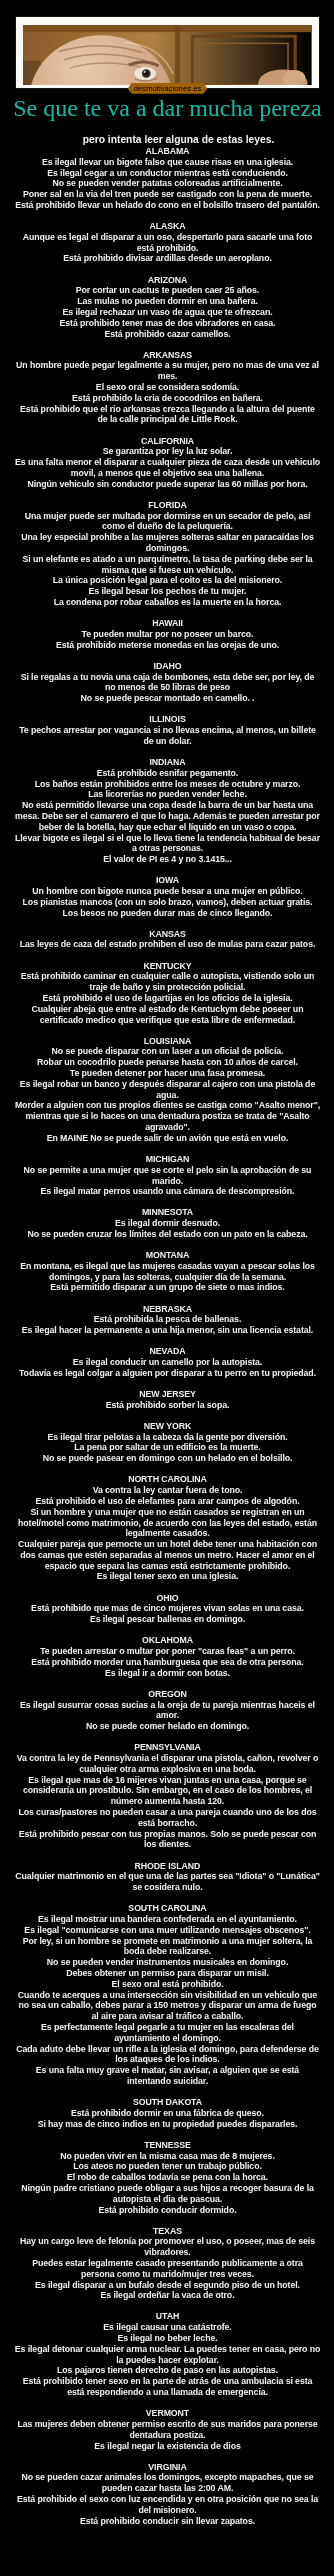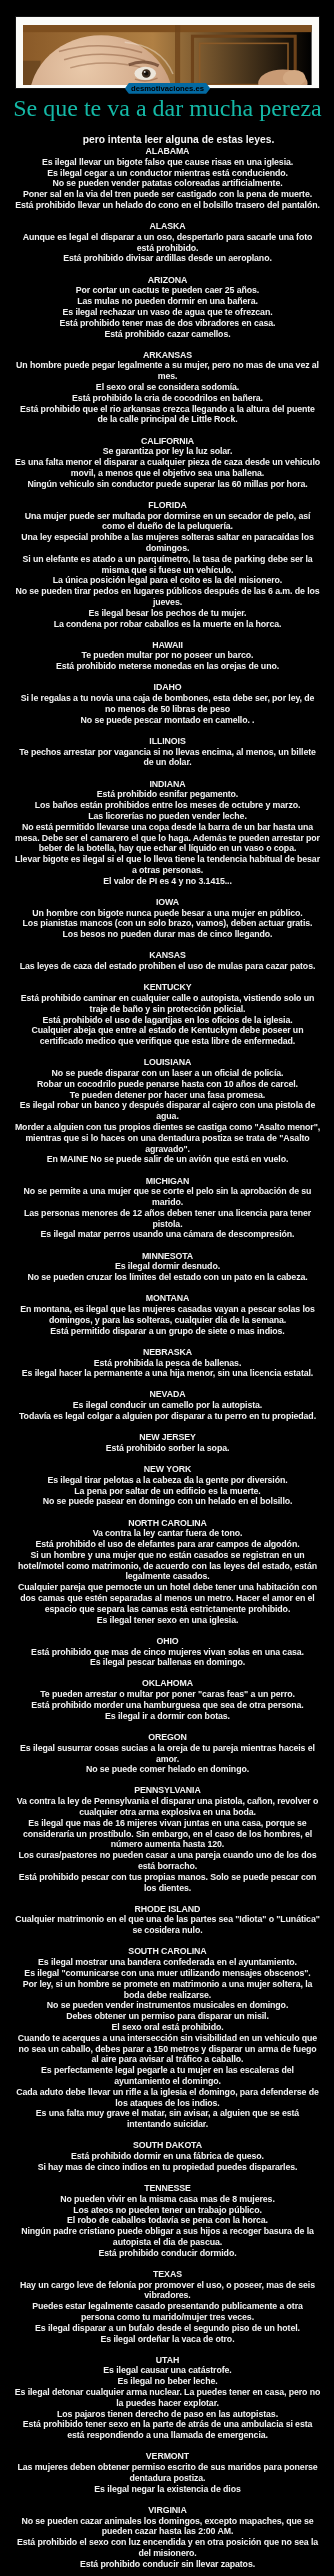--- a/index.html
+++ b/index.html
@@ -7,21 +7,21 @@
           font-family:"Liberation Sans","DejaVu Sans",sans-serif;color:#f2f2f2;}
 
   
   .photo-frame{position:absolute;top:15.5px;left:15px;width:305px;height:73px;
                background:#fbfbf8;border:1px solid #141414;box-sizing:border-box;
                padding:8.2px 7.2px 2.6px 7.2px;}
   .photo{width:100%;height:100%;display:block;}
 
   
   .watermark{position:absolute;top:83px;left:50%;transform:translateX(-50%);
-             background:#0369a1;color:#000;font-weight:700;font-size:7.7px;line-height:9.8px;
+             background:#a16207;color:#000;font-weight:400;font-size:7.7px;line-height:9.8px;
              padding:0.5px 6.2px;white-space:nowrap;
              clip-path:polygon(4.1px 0,calc(100% - 4.1px) 0,100% 50%,calc(100% - 4.1px) 100%,4.1px 100%,0 50%);}
 
   .title{position:absolute;top:95px;left:0;width:100%;text-align:center;margin:0;
          font-family:"Liberation Serif","DejaVu Serif",serif;font-weight:400;
          font-size:24px;line-height:26px;color:#14b8a6;}
   .subtitle{position:absolute;top:123px;left:0;width:100%;text-align:center;margin:11px;
             font-weight:700;font-size:10.3px;line-height:12.4px;color:#f4f4f4;}
 
   
@@ -119,21 +119,20 @@
         <p class="law">Se garantiza por ley la luz solar.</p>
         <p class="law">Es una falta menor el disparar a cualquier pieza de caza desde un vehiculo movil, a menos que el objetivo sea una ballena.</p>
         <p class="law">Ningún vehiculo sin conductor puede superar las 60 millas por hora.</p>
       </section>
       <section class="state">
         <h2 class="state-name">FLORIDA</h2>
         <p class="law">Una mujer puede ser multada por dormirse en un secador de pelo, así como el dueño de la peluquería.</p>
         <p class="law">Una ley especial prohíbe a las mujeres solteras saltar en paracaídas los domingos.</p>
         <p class="law">Si un elefante es atado a un parquímetro, la tasa de parking debe ser la misma que si fuese un vehículo.</p>
         <p class="law">La única posición legal para el coito es la del misionero.</p>
-        <p class="law">No se pueden tirar pedos en lugares públicos después de las 6 a.m. de los jueves.</p>
         <p class="law">Es ilegal besar los pechos de tu mujer.</p>
         <p class="law">La condena por robar caballos es la muerte en la horca.</p>
       </section>
       <section class="state">
         <h2 class="state-name">HAWAII</h2>
         <p class="law">Te pueden multar por no poseer un barco.</p>
         <p class="law">Está prohibido meterse monedas en las orejas de uno.</p>
       </section>
       <section class="state">
         <h2 class="state-name">IDAHO</h2>
@@ -174,21 +173,20 @@
         <p class="law">No se puede disparar con un laser a un oficial de policía.</p>
         <p class="law">Robar un cocodrilo puede penarse hasta con 10 años de carcel.</p>
         <p class="law">Te pueden detener por hacer una fasa promesa.</p>
         <p class="law">Es ilegal robar un banco y después disparar al cajero con una pistola de agua.</p>
         <p class="law">Morder a alguien con tus propios dientes se castiga como "Asalto menor", mientras que si lo haces on una dentadura postiza se trata de "Asalto agravado".</p>
         <p class="law">En MAINE No se puede salir de un avión que está en vuelo.</p>
       </section>
       <section class="state">
         <h2 class="state-name">MICHIGAN</h2>
         <p class="law">No se permite a una mujer que se corte el pelo sin la aprobación de su marido.</p>
-        <p class="law">Las personas menores de 12 años deben tener una licencia para tener pistola.</p>
         <p class="law">Es ilegal matar perros usando una cámara de descompresión.</p>
       </section>
       <section class="state">
         <h2 class="state-name">MINNESOTA</h2>
         <p class="law">Es ilegal dormir desnudo.</p>
         <p class="law">No se pueden cruzar los límites del estado con un pato en la cabeza.</p>
       </section>
       <section class="state">
         <h2 class="state-name">MONTANA</h2>
         <p class="law">En montana, es ilegal que las mujeres casadas vayan a pescar solas los domingos, y para las solteras, cualquier día de la semana.</p>

